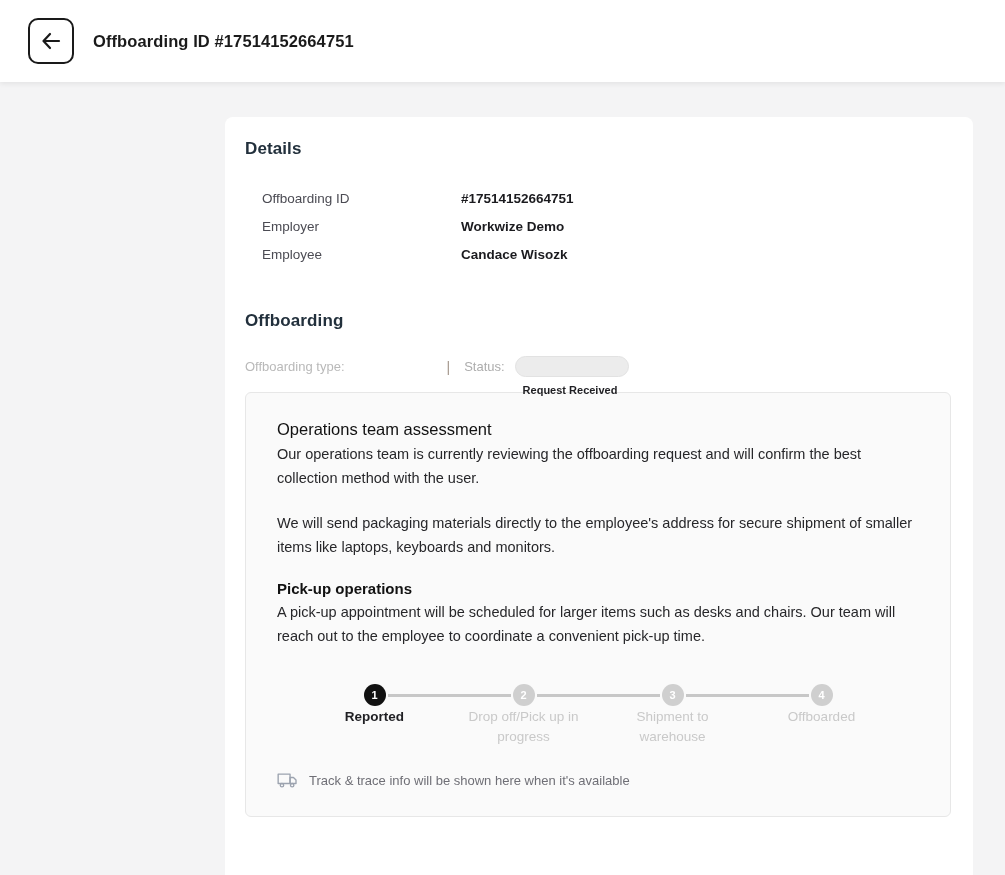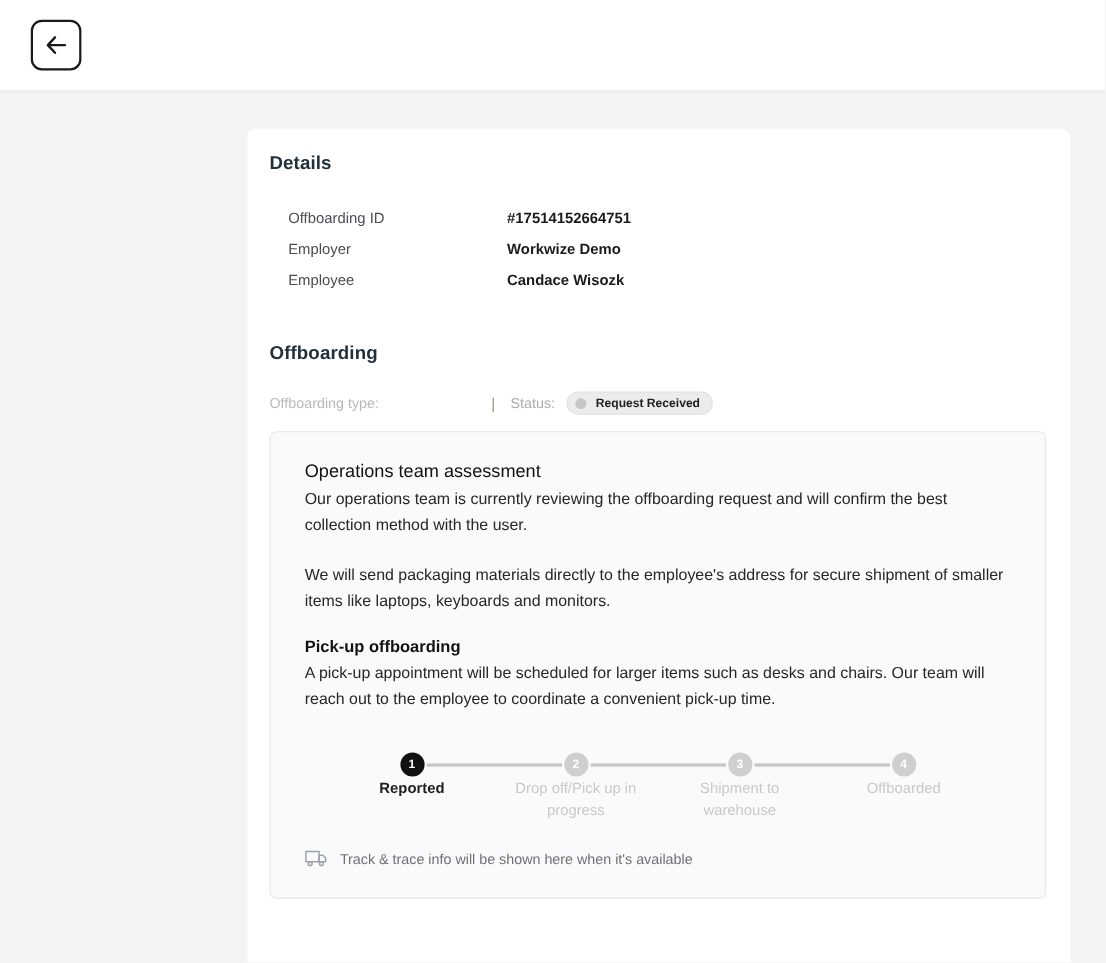--- a/index.html
+++ b/index.html
@@ -85,26 +85,27 @@
     margin-left: 102px;
     margin-right: 14px;
     color: #a2958a;
     font-size: 14px;
   }
   .status-label { font-size: 13px; color: #adadad; }
   .status-badge {
     margin-left: 10px;
     display: inline-flex;
     align-items: center;
-    gap: 9px;
+    gap: 24px;
     background: #ececec;
     border: 1px solid #e2e2e2;
     border-radius: 11px;
     padding: 3px 11px 3px 7px;
     height: 21px;
+    flex-direction: column;
   }
   .status-dot {
     width: 10px; height: 10px;
     border-radius: 50%;
     background: #c6c6c6;
   }
   .status-badge-text {
     font-size: 11px;
     font-weight: 700;
     color: #1f1f23;
@@ -197,20 +198,21 @@
 
 <header class="topbar">
   <button class="back-btn">
     <span style="display:flex;">
       <svg width="24" height="24" viewBox="0 0 24 24" fill="none" stroke="#1a1a1a" stroke-width="2.2" stroke-linecap="round" stroke-linejoin="round">
         <line x1="20" y1="12" x2="5" y2="12"></line>
         <polyline points="11 5 4.5 12 11 19"></polyline>
       </svg>
     </span>
   </button>
+  <h1 class="topbar-title">Offboarding ID #17514152664751</h1>
 </header>
 
 <main class="card">
 
   <h2 class="section-heading">Details</h2>
 
   <div class="details-rows">
     <div class="detail-row">
       <span class="detail-label">Offboarding ID</span>
       <span class="detail-value">#17514152664751</span>
@@ -239,21 +241,21 @@
 
   <section class="assessment">
     <h3 class="assessment-title">Operations team assessment</h3>
     <p>Our operations team is currently reviewing the offboarding request and will confirm the best collection method with the user.</p>
 
     <div class="sub-section">
       <p>We will send packaging materials directly to the employee's address for secure shipment of smaller items like laptops, keyboards and monitors.</p>
     </div>
 
     <div class="sub-section">
-      <h4 class="sub-title">Pick-up offboarding</h4>
+      <h4 class="sub-title">Pick-up operations</h4>
       <p>A pick-up appointment will be scheduled for larger items such as desks and chairs. Our team will reach out to the employee to coordinate a convenient pick-up time.</p>
     </div>
 
     <div class="stepper">
       <div class="step active">
         <div class="step-circle">1</div>
         <div class="step-label">Reported</div>
       </div>
       <div class="step">
         <div class="step-circle">2</div>

